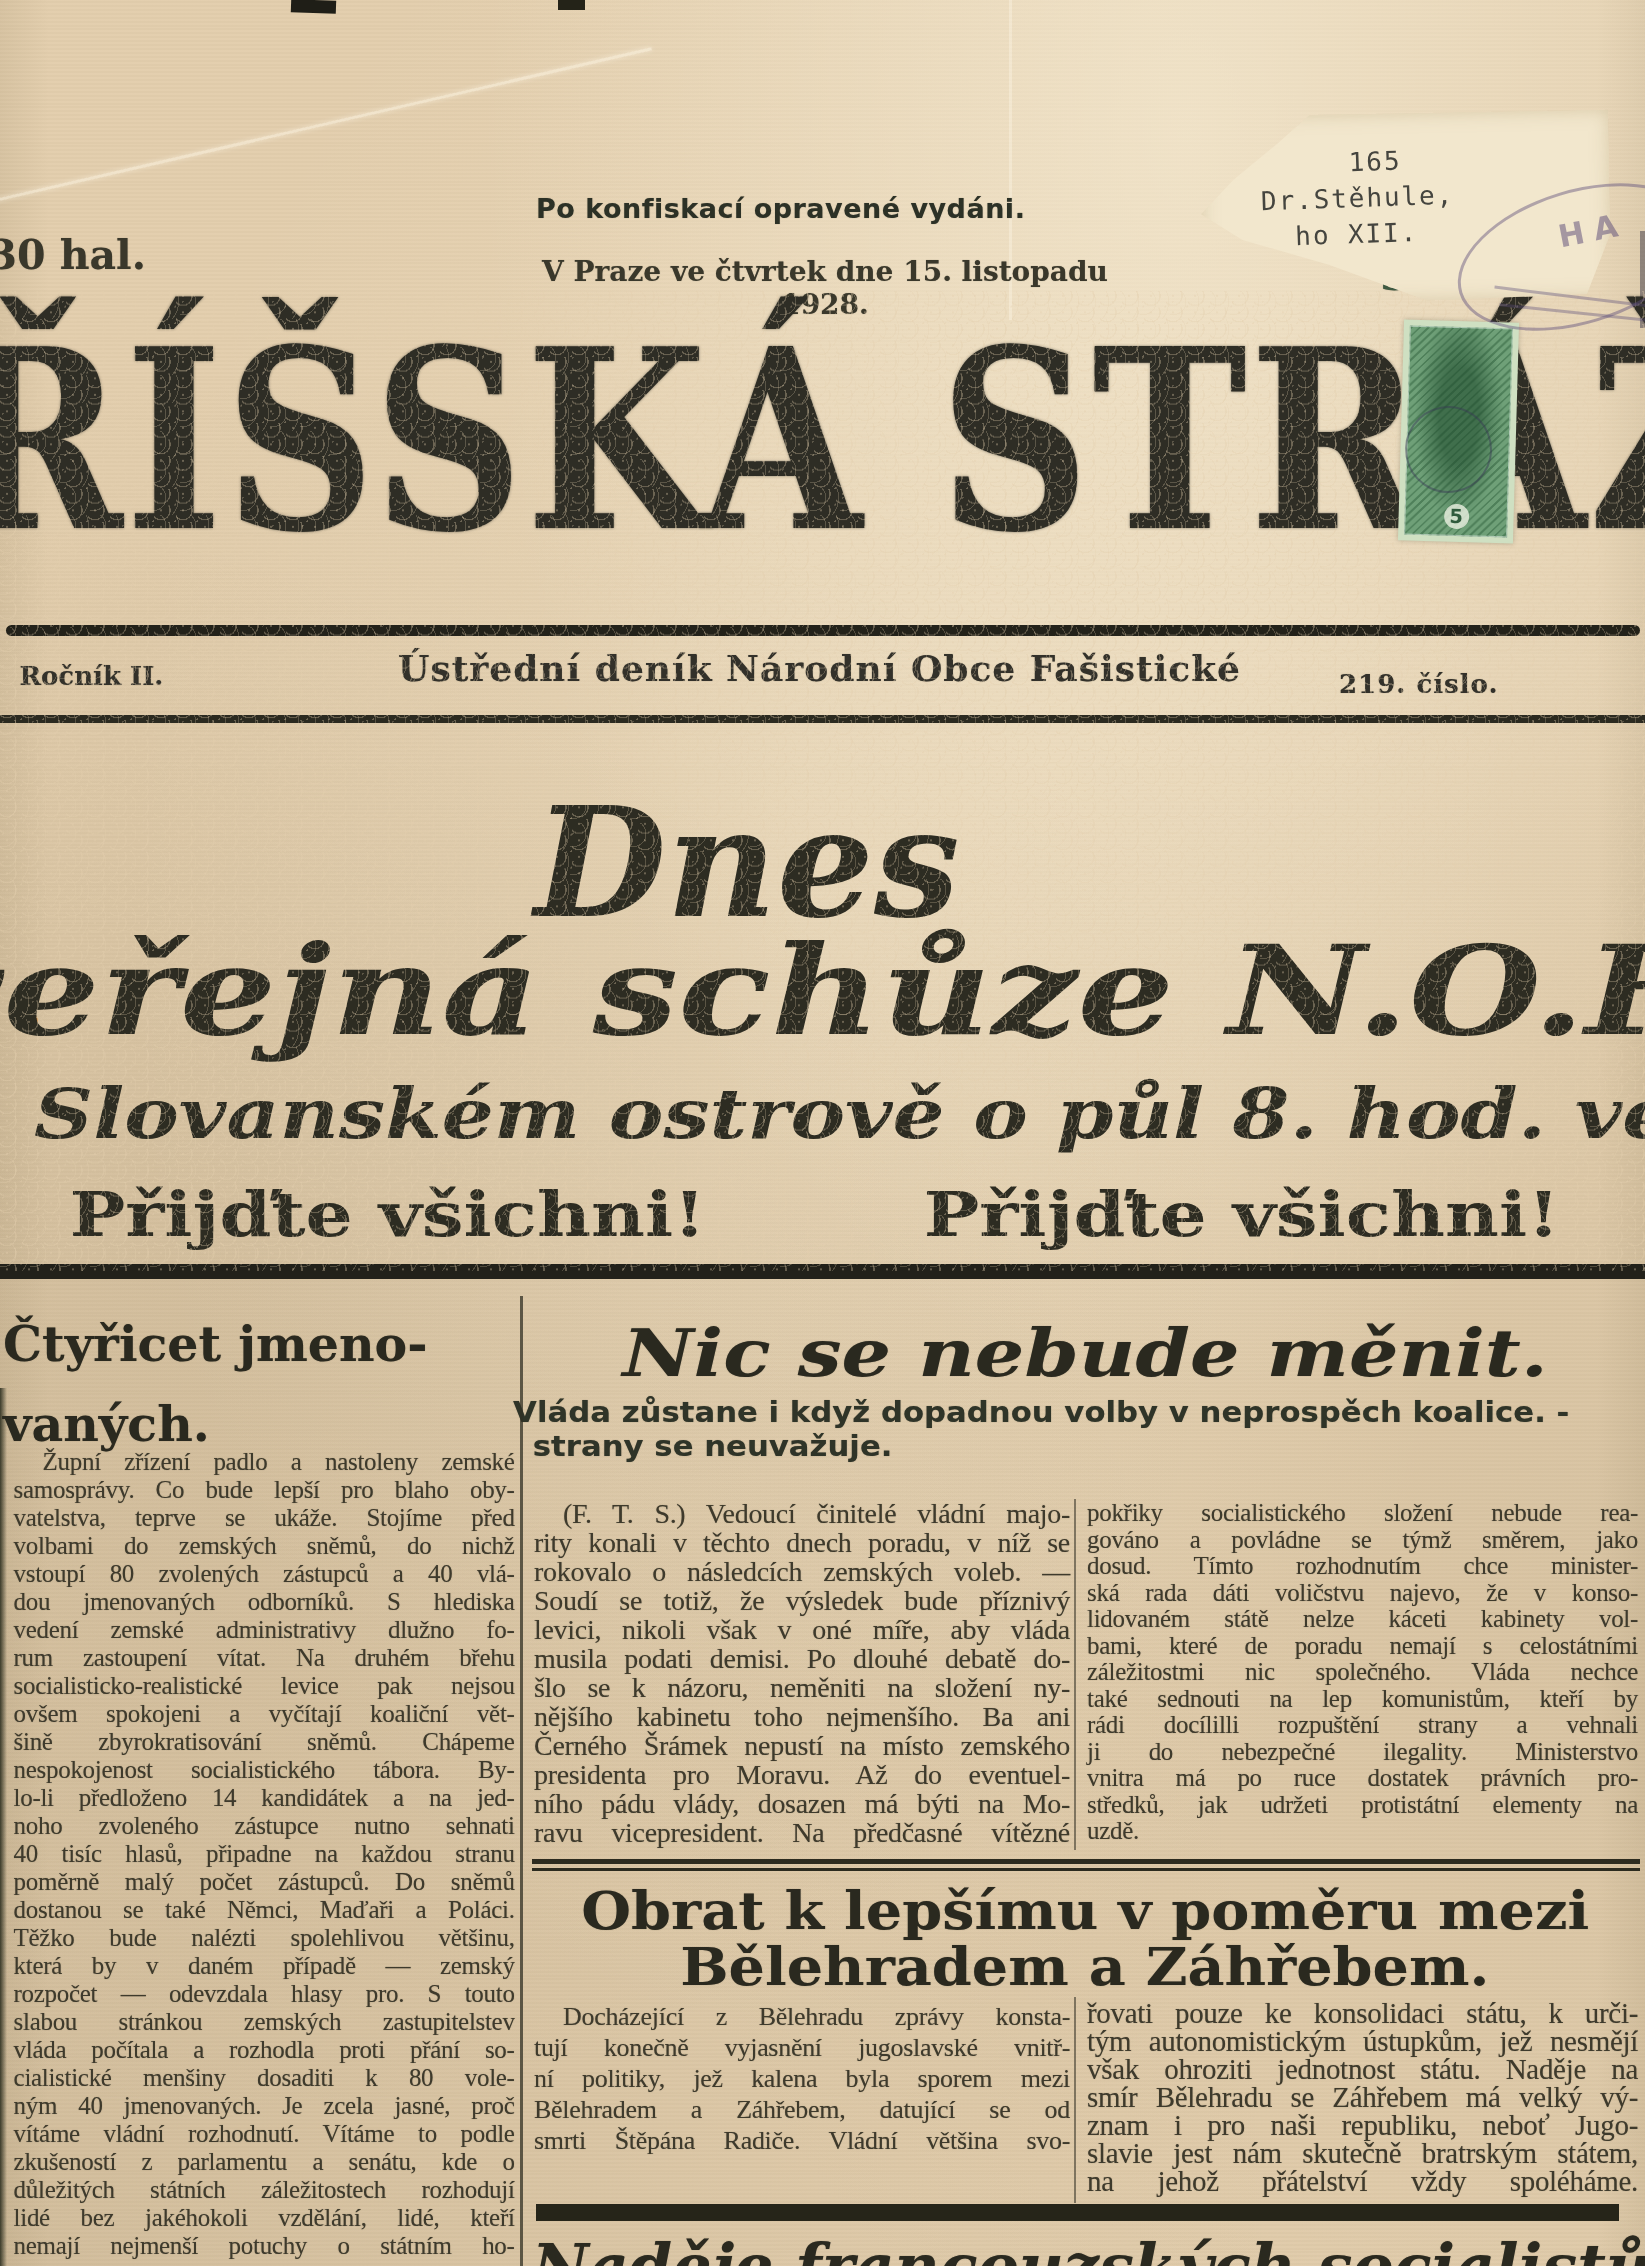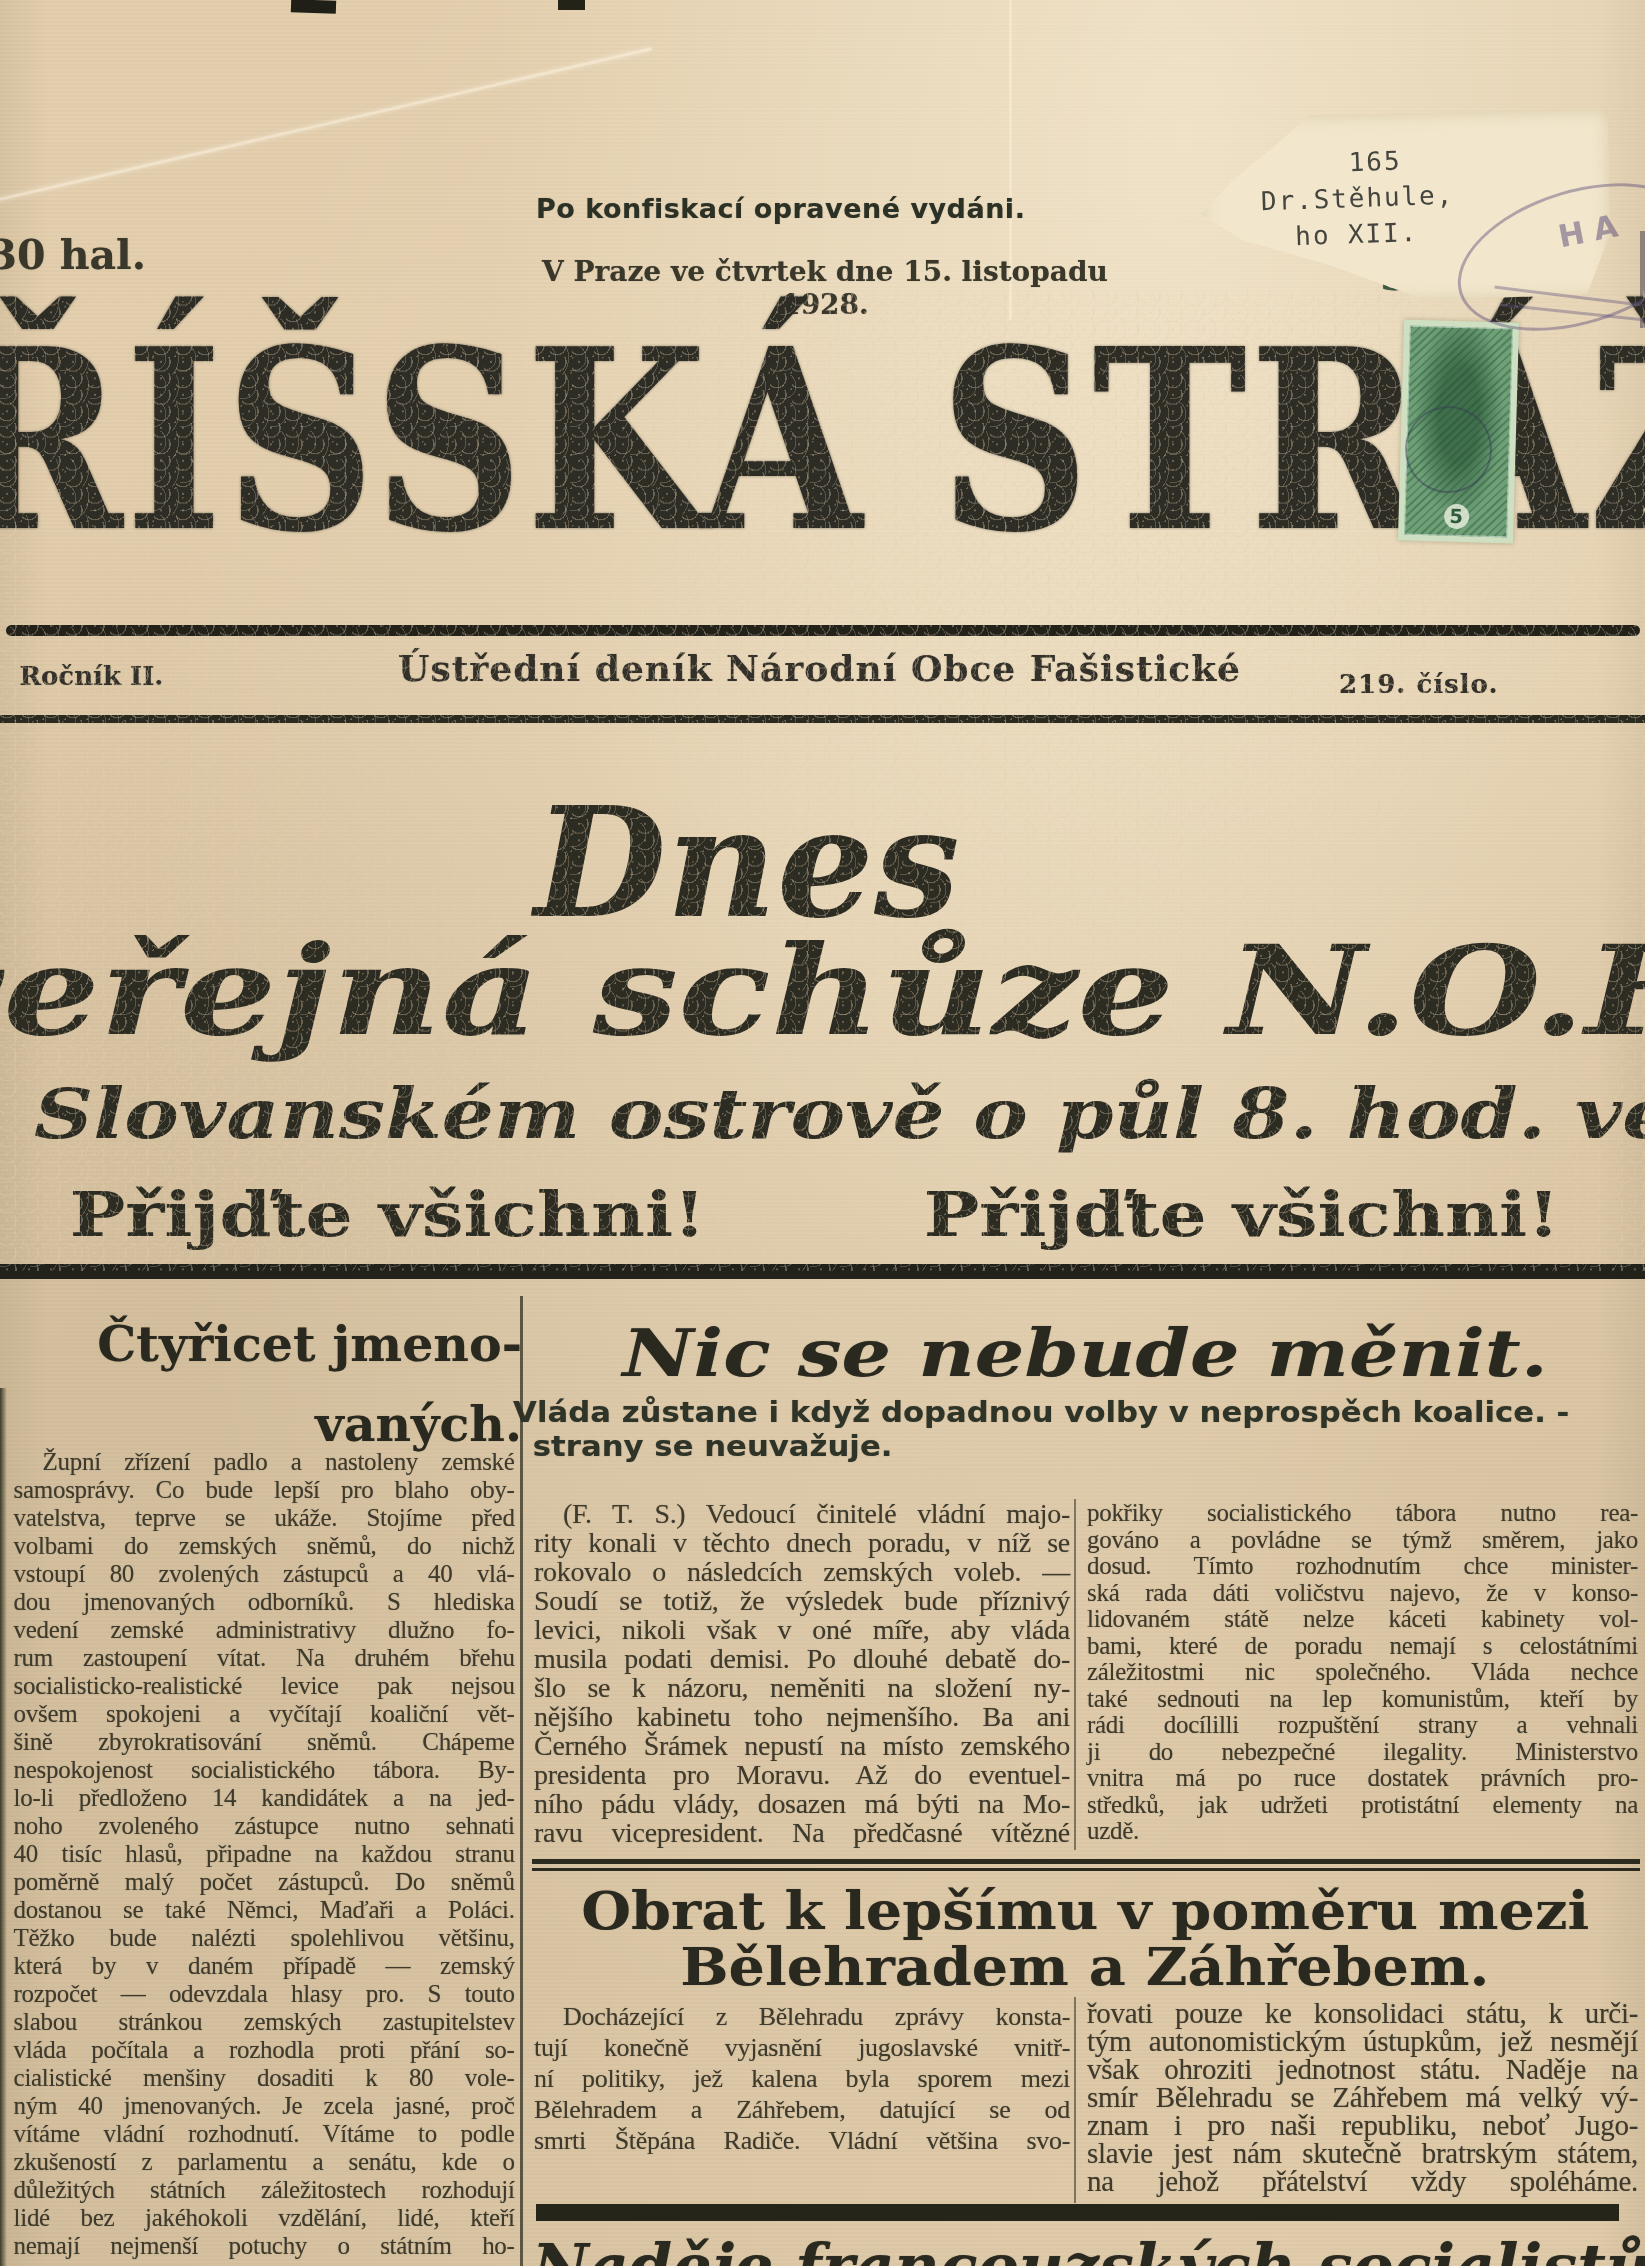--- a/index.html
+++ b/index.html
@@ -90,21 +90,21 @@
   .cta-left{left:87px;width:602px;} .cta-right{left:946px;width:592px;}
   .rule-ann{left:0;top:1264px;width:1646px;height:14.6px;background:#22211a;}
 
   
   .vrule{background:rgba(50,48,36,.75);z-index:2;}
   .vrule1{left:520px;top:1296px;width:2.9px;height:970px;}
   .vrule2a{left:1074px;top:1499px;width:1.9px;height:351px;background:rgba(50,48,36,.55);}
   .vrule2b{left:1074px;top:1997px;width:1.9px;height:206px;background:rgba(50,48,36,.55);}
 
   
-  .left-headline{left:21px;top:1304px;width:501px;text-align:right;
+  .left-headline{left:3px;top:1304px;width:501px;text-align:left;
     font:bold 49px/80px "DejaVu Serif",serif;color:#2a291f;}
   .body{z-index:2;}
   .body .tl{text-align:justify;text-align-last:justify;letter-spacing:-0.3px;color:#3e3a2c;}
   .indent-first .tl:first-child{text-indent:29px;}
   .left-body{left:13.6px;top:1448px;width:501px;}
   .left-body .tl{font-size:25px;line-height:28px;}
 
   .main-headline{left:532px;top:1320px;width:1106px;text-align:center;
     font:bold italic 66px/1 "DejaVu Serif",serif;color:#2a291f;}
   .main-headline .t{display:inline-block;transform:scaleX(1.18);}
@@ -263,21 +263,21 @@
       <div class="tl">levici, nikoli však v oné míře, aby vláda</div>
       <div class="tl">musila podati demisi. Po dlouhé debatě do-</div>
       <div class="tl">šlo se k názoru, neměniti na složení ny-</div>
       <div class="tl">nějšího kabinetu toho nejmenšího. Ba ani</div>
       <div class="tl">Černého Šrámek nepustí na místo zemského</div>
       <div class="tl">presidenta pro Moravu. Až do eventuel-</div>
       <div class="tl">ního pádu vlády, dosazen má býti na Mo-</div>
       <div class="tl">ravu vicepresident. Na předčasné vítězné</div>
     </div>
   <div class="abs body main-col2 ink">
-      <div class="tl">pokřiky socialistického tábora nutno rea-</div>
+      <div class="tl">pokřiky socialistického složení nebude rea-</div>
       <div class="tl">gováno a povládne se týmž směrem, jako</div>
       <div class="tl">dosud. Tímto rozhodnutím chce minister-</div>
       <div class="tl">ská rada dáti voličstvu najevo, že v konso-</div>
       <div class="tl">lidovaném státě nelze káceti kabinety vol-</div>
       <div class="tl">bami, které de poradu nemají s celostátními</div>
       <div class="tl">záležitostmi nic společného. Vláda nechce</div>
       <div class="tl">také sednouti na lep komunistům, kteří by</div>
       <div class="tl">rádi docílilli rozpuštění strany a vehnali</div>
       <div class="tl">ji do nebezpečné ilegality. Ministerstvo</div>
       <div class="tl">vnitra má po ruce dostatek právních pro-</div>

